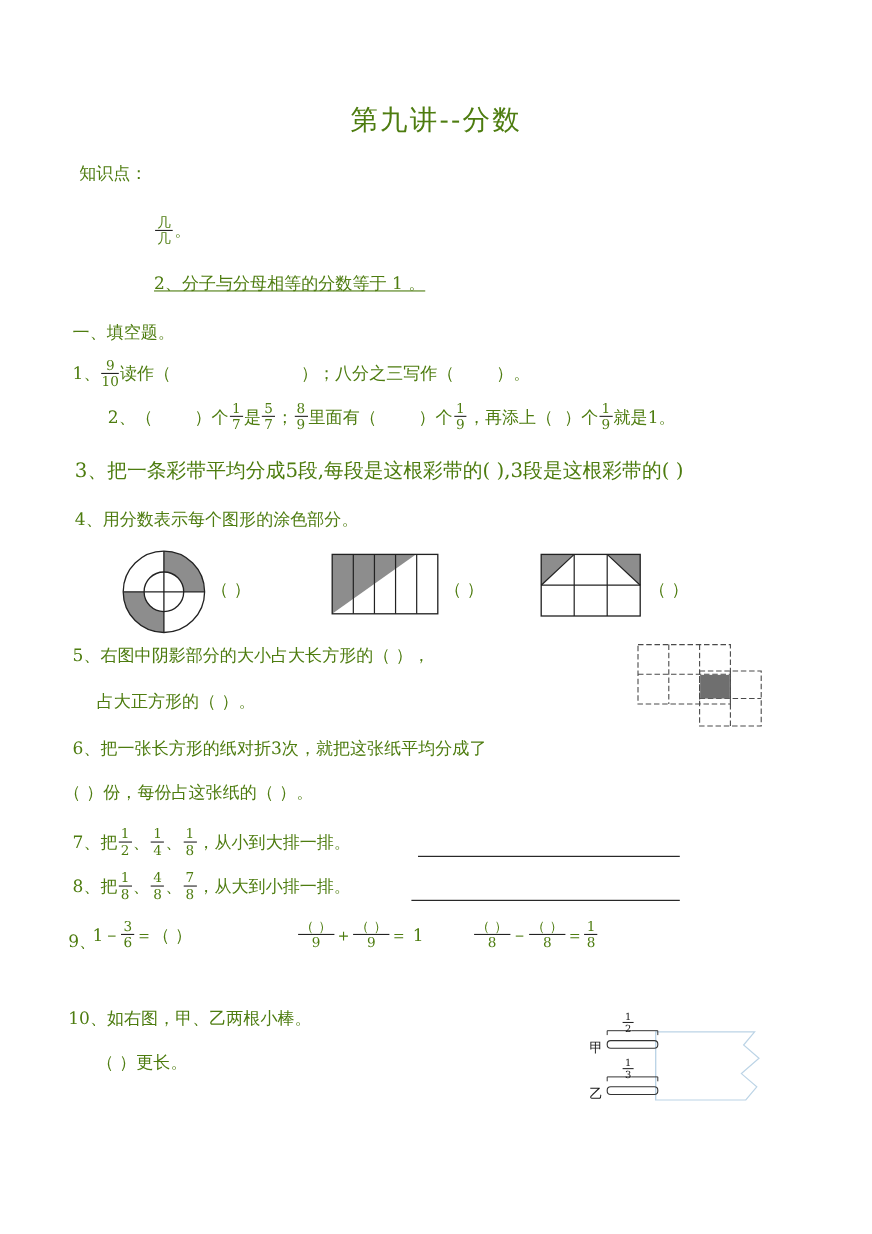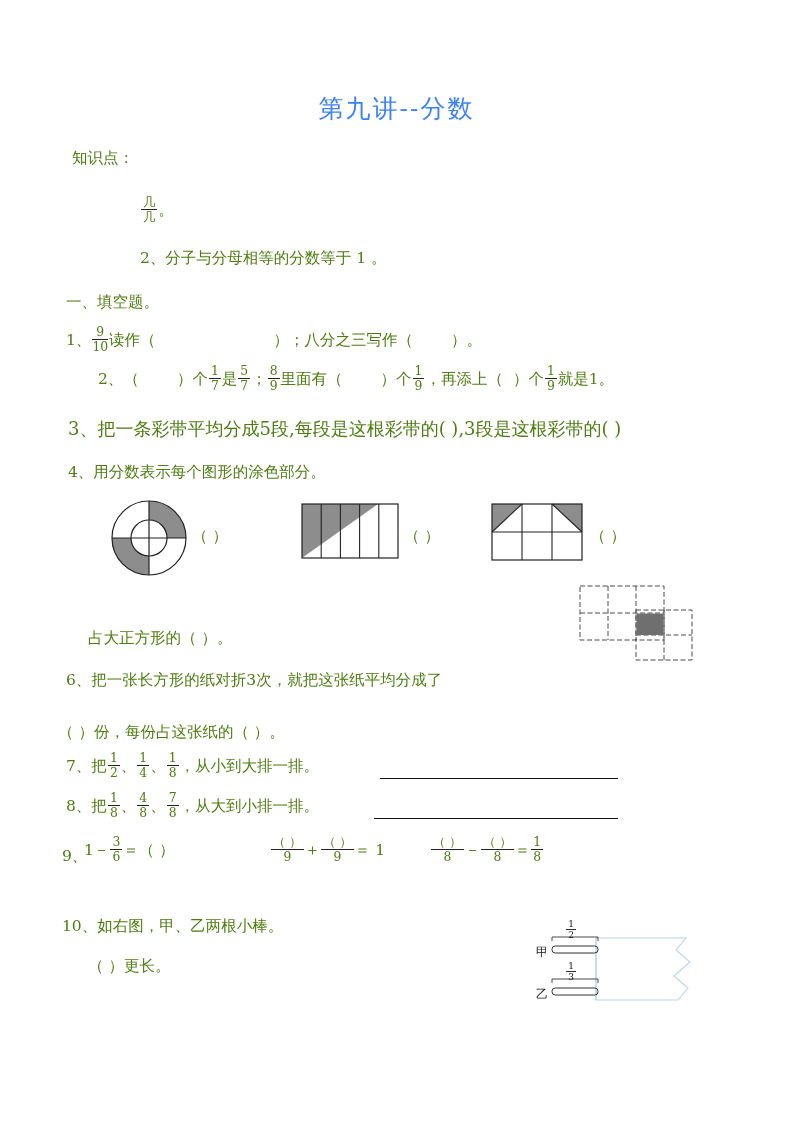--- a/index.html
+++ b/index.html
@@ -25,41 +25,41 @@
 
   
   .title {
     position: absolute;
     left: 0; right: 0;
     top: 92px;
     text-align: center;
     font-size: 25px;
     letter-spacing: 2px;
     font-family: "DejaVu Serif", "Liberation Serif", serif;
-    color: #3b82f6;
+    color: #4d7c0f;
   }
   .line {
     position: absolute;
     font-size: 15.5px;
     line-height: 1.1;
     white-space: nowrap;
     color: #4d7c0f;
   }
   .ln-kd   { left: 72px;  top: 150px; }
   .ln-k1   { left: 140px; top: 196px; }
-  .ln-k2   { left: 140px; top: 250px; }
+  .ln-k2   { left: 140px; top: 250px; text-decoration: underline; }
   .ln-sec  { left: 66px;  top: 294px; }
   .ln-q1   { left: 66px;  top: 326px; }
   .ln-q2   { left: 66px;  top: 365px; margin-left: 32px; }
   .ln-q3   { left: 68px;  top: 419px; font-size: 18px; }
   .ln-q4   { left: 68px;  top: 464px; }
   .ln-q5a  { left: 66px;  top: 588px; }
   .ln-q5b  { left: 88px;  top: 630px; text-align: right; }
   .ln-q6a  { left: 66px;  top: 672px; text-align: right; }
-  .ln-q6b  { left: 58px;  top: 712px; margin-top: 12px; }
+  .ln-q6b  { left: 58px;  top: 712px; }
   .ln-q7   { left: 66px;  top: 752px; }
   .ln-q8   { left: 66px;  top: 792px; }
   .ln-q9n  { left: 62px;  top: 848px; }
   .ln-q9a  { left: 84px;  top: 836px; }
   .ln-q9b  { left: 270px; top: 836px; }
   .ln-q9c  { left: 430px; top: 836px; }
   .ln-q10a { left: 62px;  top: 918px; }
   .ln-q10b { left: 88px;  top: 958px; }
 
   
@@ -183,20 +183,21 @@
       <rect x="0" y="0" width="90" height="56" fill="none" stroke="#222" stroke-width="1.2"></rect>
       <line x1="30" y1="0" x2="30" y2="56" stroke="#222" stroke-width="1.1"></line>
       <line x1="60" y1="0" x2="60" y2="56" stroke="#222" stroke-width="1.1"></line>
       <line x1="0" y1="28" x2="90" y2="28" stroke="#222" stroke-width="1.1"></line>
       <line x1="0" y1="28" x2="30" y2="0" stroke="#222" stroke-width="1.1"></line>
       <line x1="60" y1="0" x2="90" y2="28" stroke="#222" stroke-width="1.1"></line>
     </svg>
   </div>
   <div class="line" style="left:590px; top:528px;">（      ）</div>
 
+  <div class="line ln-q5a">5、右图中阴影部分的大小占大长方形的（        ），</div>
   <div class="line ln-q5b">占大正方形的（        ）。</div>
 
   <div class="fig ovl">
     <svg width="122" height="82" viewBox="0 0 122 82">
       <g stroke="#4a4a4a" stroke-width="1" fill="none" stroke-dasharray="5,2.5">
 
         <rect x="2" y="4" width="84" height="54"></rect>
         <line x1="30" y1="4" x2="30" y2="58"></line>
         <line x1="58" y1="4" x2="58" y2="58"></line>
         <line x1="2" y1="31" x2="86" y2="31"></line>

